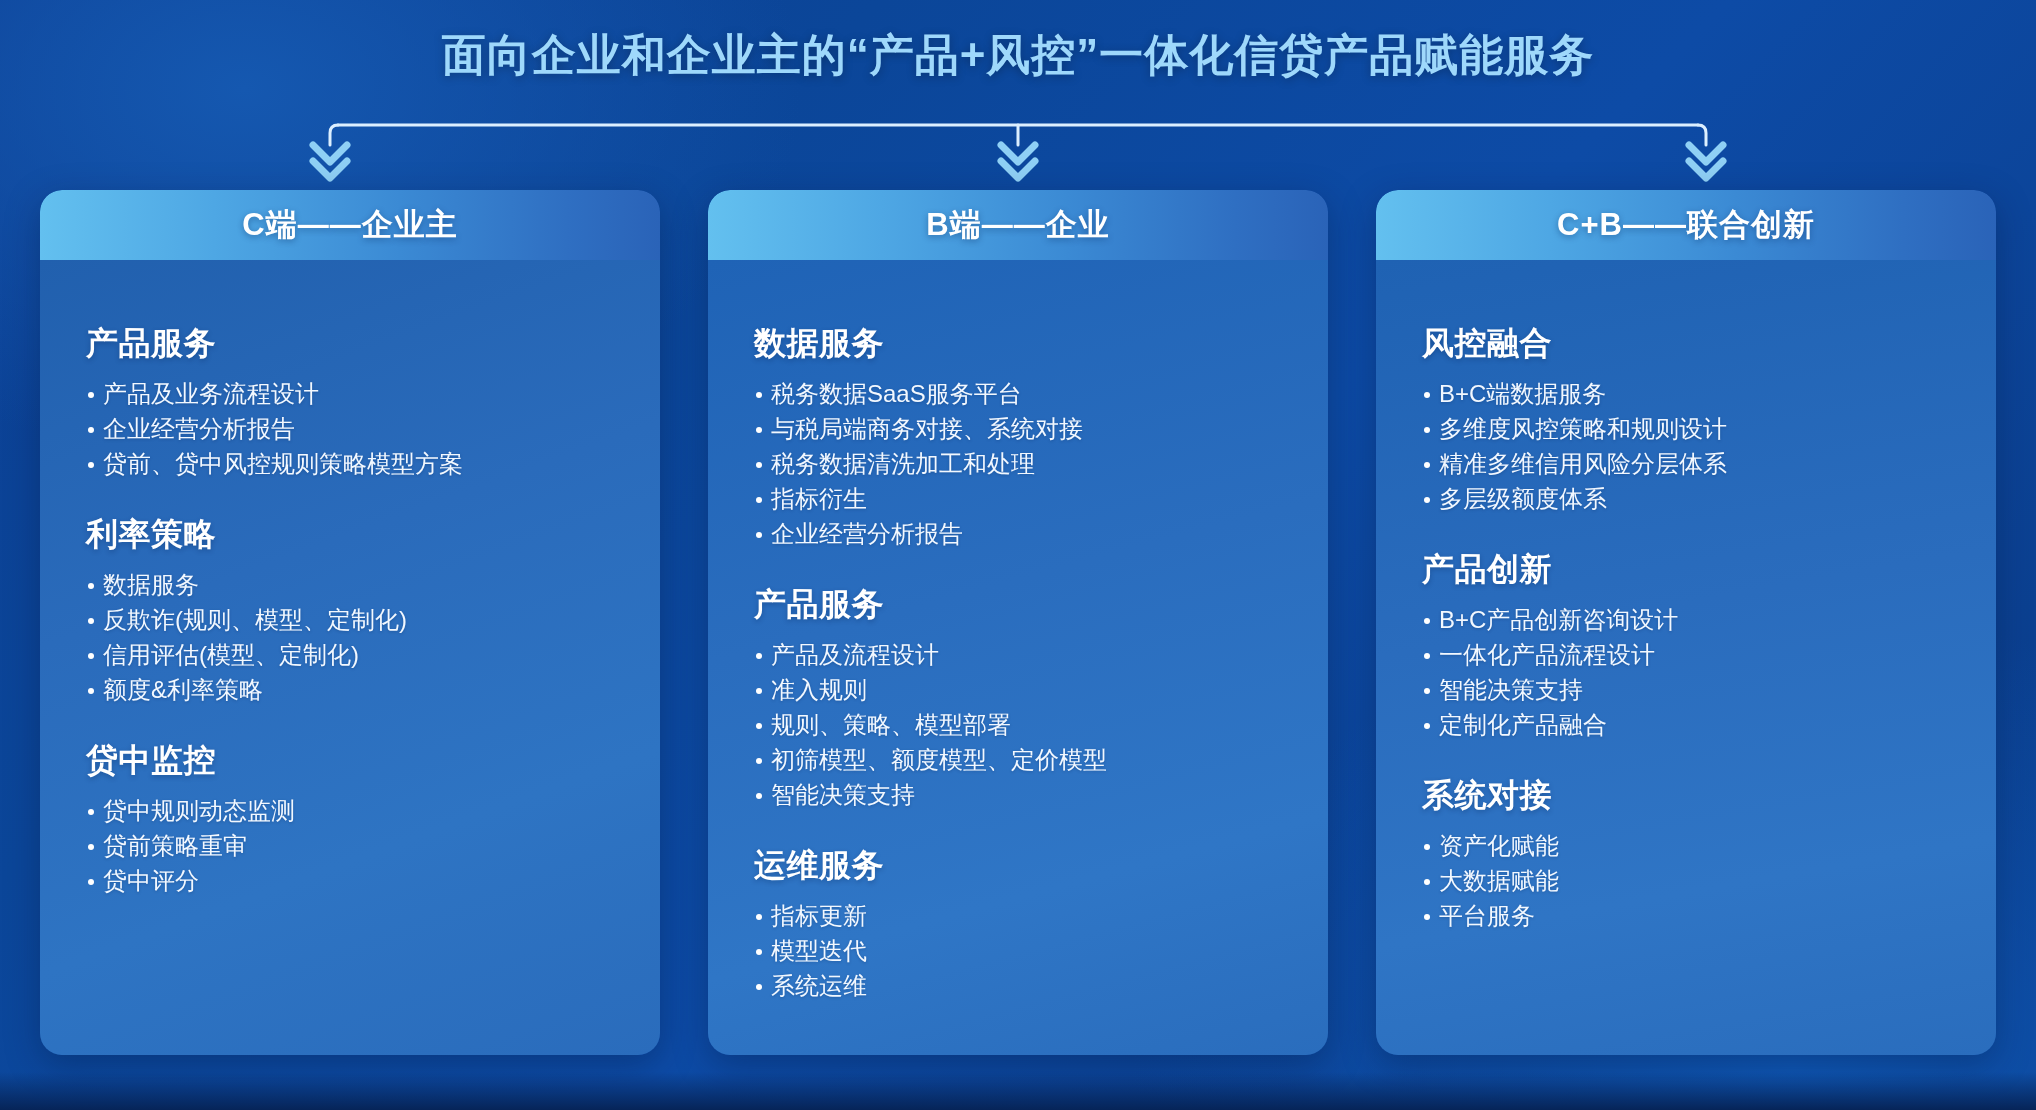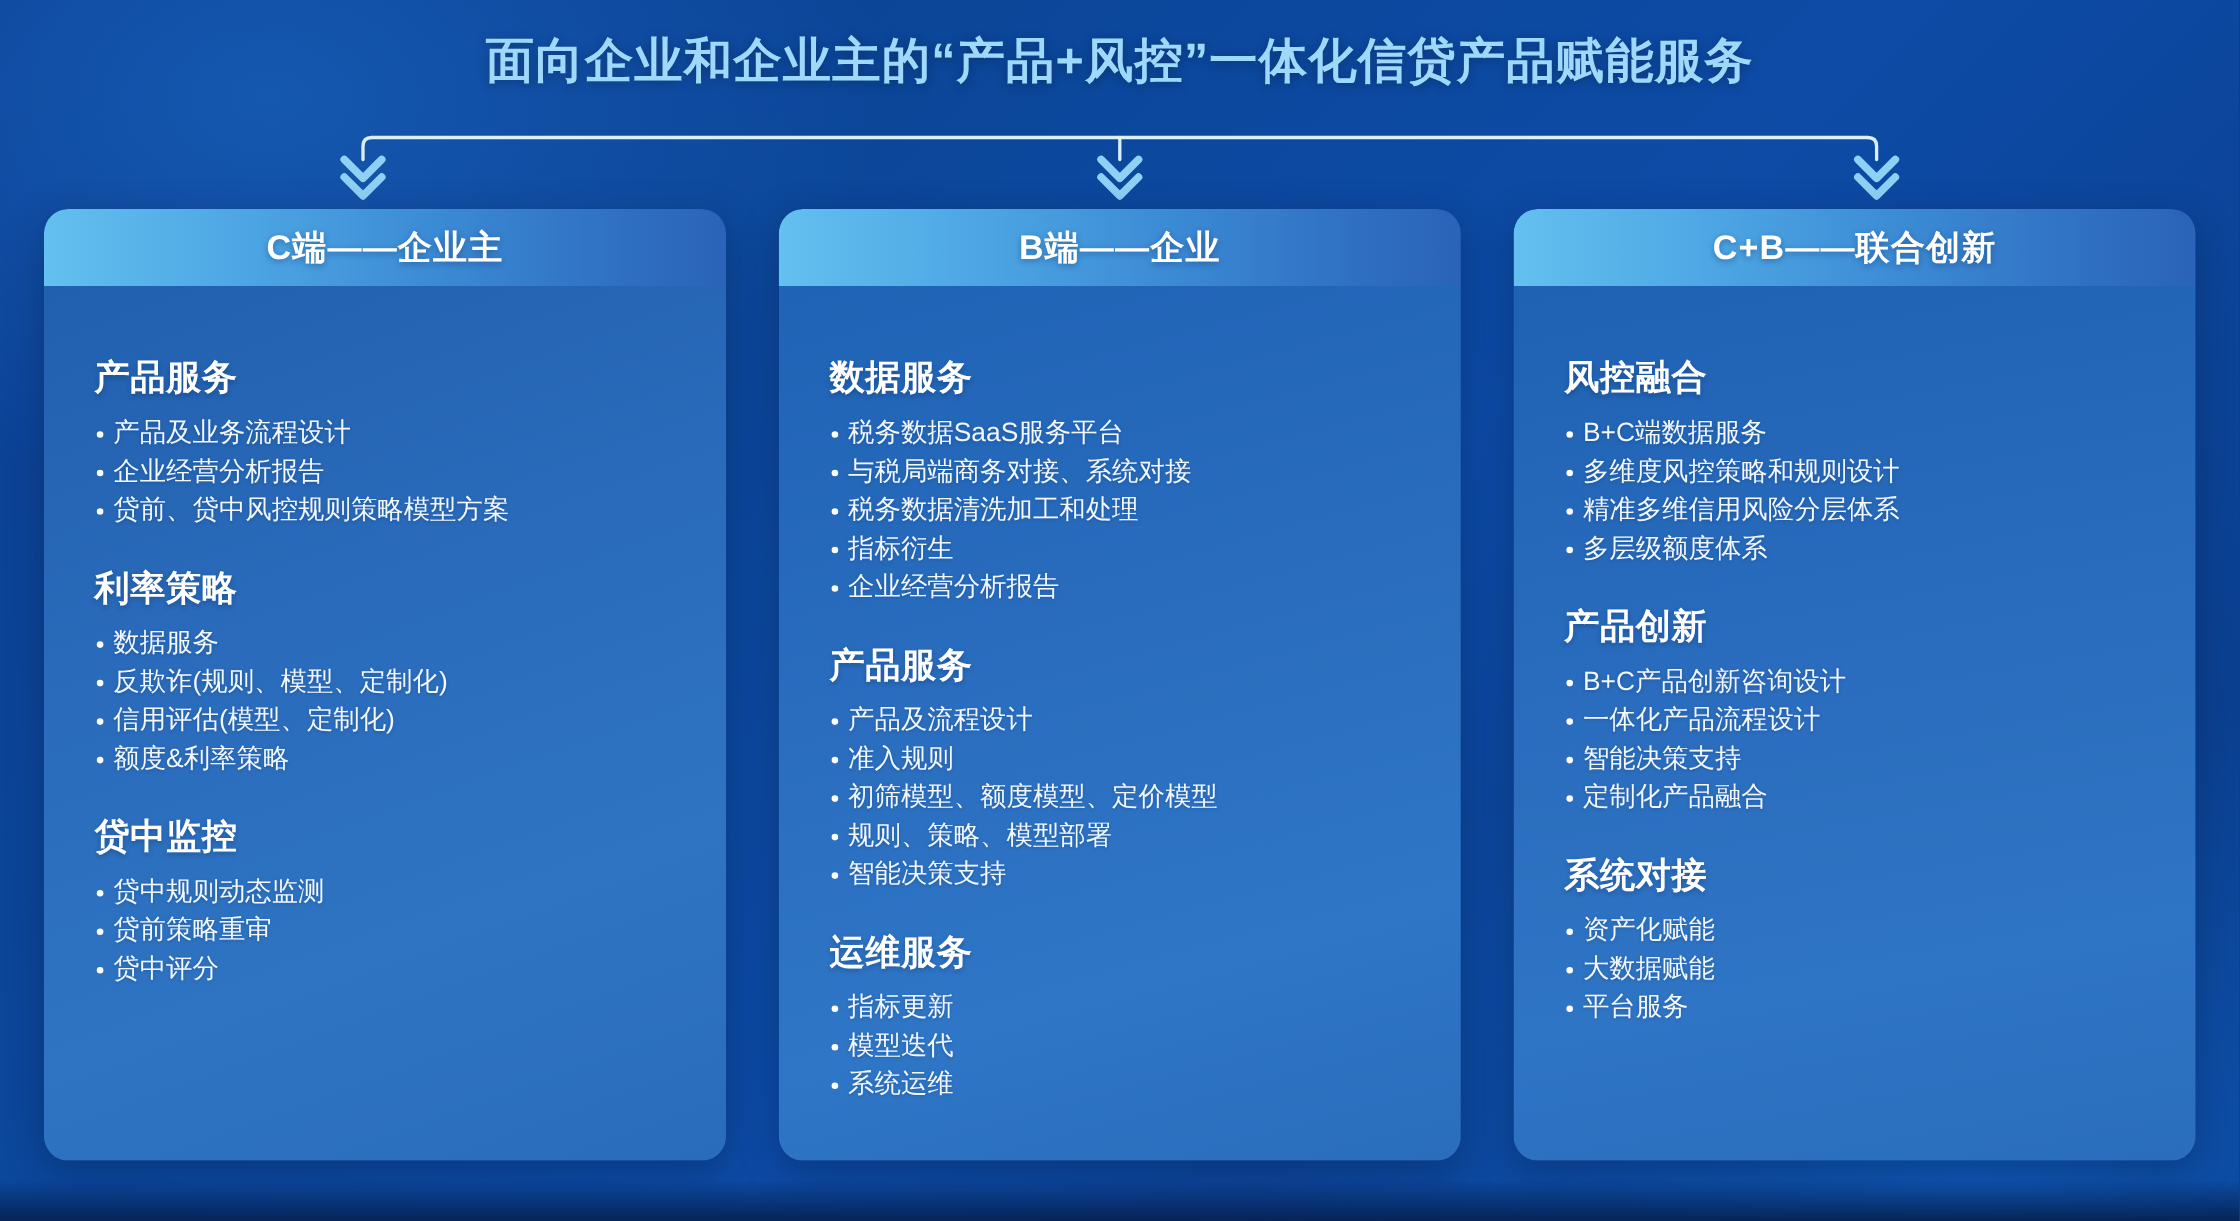--- a/index.html
+++ b/index.html
@@ -170,22 +170,22 @@
             <li>指标衍生</li>
             <li>企业经营分析报告</li>
           </ul>
         </div>
 
         <div class="sec">
           <div class="sec-title">产品服务</div>
           <ul>
             <li>产品及流程设计</li>
             <li>准入规则</li>
+            <li>规则、策略、模型部署</li>
             <li>初筛模型、额度模型、定价模型</li>
-            <li>规则、策略、模型部署</li>
             <li>智能决策支持</li>
           </ul>
         </div>
 
         <div class="sec">
           <div class="sec-title">运维服务</div>
           <ul>
             <li>指标更新</li>
             <li>模型迭代</li>
             <li>系统运维</li>

